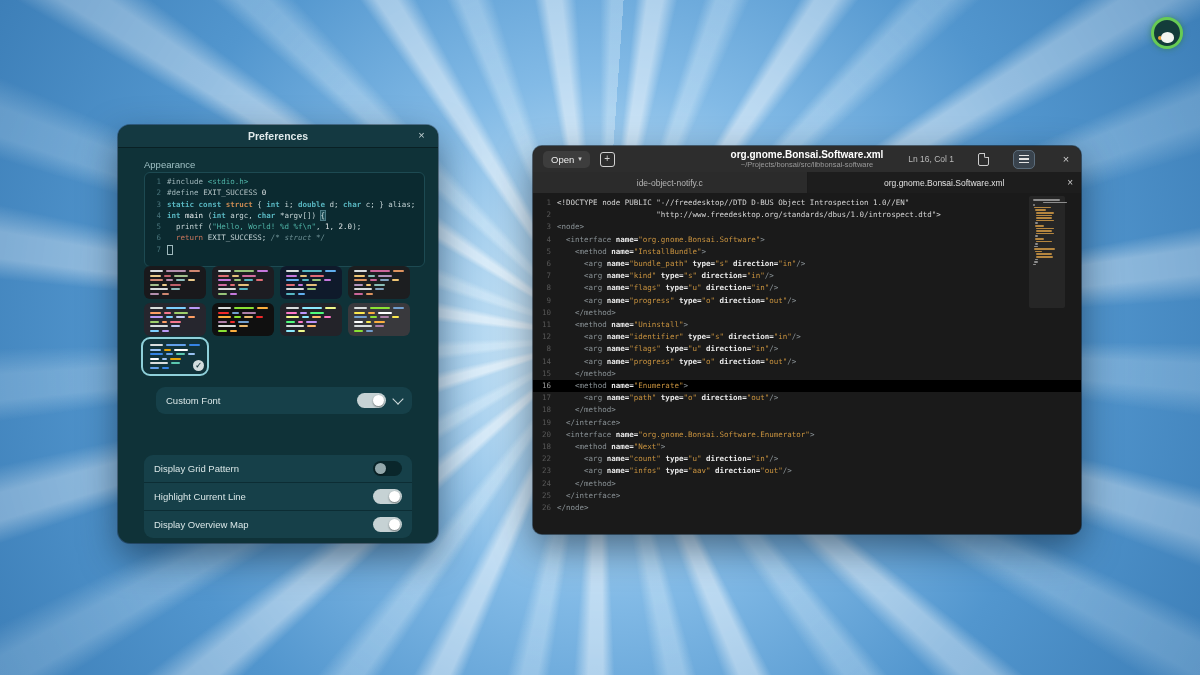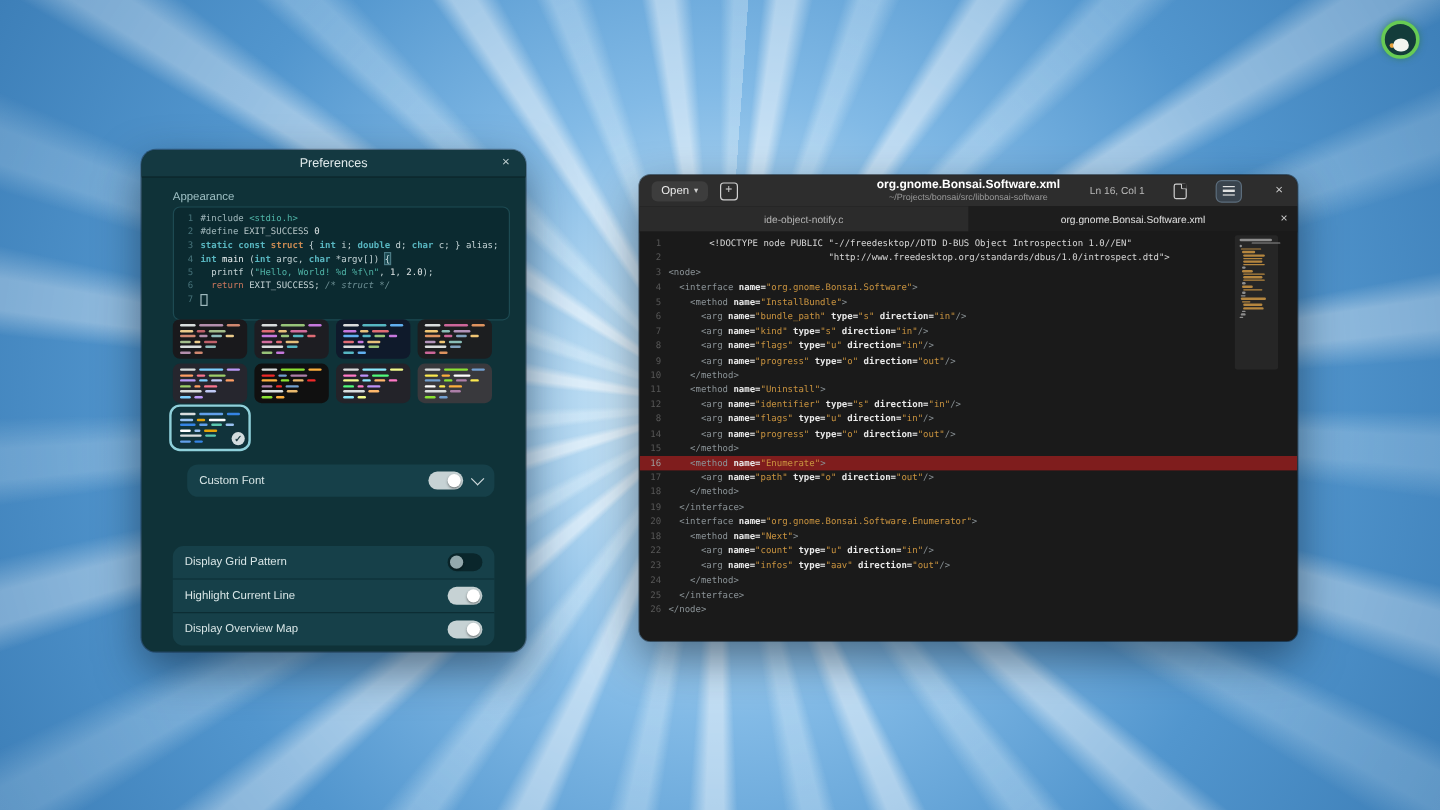--- a/index.html
+++ b/index.html
@@ -21,21 +21,21 @@
   .corner-badge{position:absolute;left:1151px;top:17px;width:26px;height:26px;border-radius:50%;
     background:#133c3a;border:3px solid #67cb54;box-shadow:0 0 6px rgba(40,120,60,.6);}
   .corner-badge .blob{position:absolute;left:7px;bottom:3px;width:13px;height:11px;border-radius:50% 50% 45% 45%;background:#f2f5ef;}
   .corner-badge .dot{position:absolute;left:4px;bottom:6px;width:4px;height:4px;border-radius:50%;background:#e8a33d;}
 
   
   .prefs{position:absolute;left:118px;top:125px;width:320px;height:418px;border-radius:12px;
     background:#0f3238;box-shadow:0 14px 36px rgba(10,30,50,.55), 0 0 0 1px rgba(0,0,0,.35);}
   .prefs header{position:relative;height:22px;border-radius:12px 12px 0 0;background:#143941;
     display:flex;align-items:center;justify-content:center;box-shadow:0 1px 0 rgba(0,0,0,.35);}
-  .ptitle{font-size:10.5px;font-weight:normal;color:#dfe9ea;}
+  .ptitle{font-size:10.5px;font-weight:bold;color:#dfe9ea;}
   .pclose{position:absolute;right:9px;top:3px;width:15px;height:15px;border-radius:50%;
     color:#c3d2d4;font-size:11px;line-height:15px;text-align:center;cursor:default;}
   .plabel{position:absolute;left:26px;top:34px;font-size:9.5px;color:#9fc0c4;}
   .ppreview{position:absolute;left:26px;right:13px;top:47px;height:87px;background:#0b2a30;
     border:1px solid #1d4a52;border-radius:6px;padding:3px 0;overflow:hidden;
     font-family:"DejaVu Sans Mono", monospace;font-size:7.5px;line-height:11.3px;}
   .pline{display:flex;white-space:pre;}
   .plnum{flex:none;width:16px;text-align:right;padding-right:6px;color:#47737a;}
   .tk-pp{color:#9fb6ba;} .tk-str{color:#4fb3a6;} .tk-def{color:#b4c3c5;} .tk-num{color:#e0e6e7;}
   .tk-kw{color:#58b6c0;font-weight:bold;} .tk-kw2{color:#c98a52;font-weight:bold;}
@@ -96,25 +96,25 @@
 
   .tabs{position:relative;height:21px;background:#242424;display:flex;box-shadow:0 1px 0 rgba(0,0,0,.4);}
   .tab{flex:1;display:flex;align-items:center;justify-content:center;font-size:8.5px;position:relative;}
   .tab.inactive{background:#2b2b2b;color:#b5b5b5;border-right:1px solid #1b1b1b;}
   .tab.active{background:#1d1d1d;color:#e0e0e0;}
   .tabclose{position:absolute;right:8px;color:#cccccc;font-size:10px;}
 
   .ecode{position:absolute;left:0;right:0;top:47px;bottom:0;background:#1a1a1a;border-radius:0 0 9px 9px;
     padding-top:4px;overflow:hidden;font-family:"DejaVu Sans Mono", monospace;font-size:7.5px;line-height:12.2px;}
   .cline{display:flex;white-space:pre;}
-  .cline.current{background:#7f1d1d;}
+  .cline.current{background:#000000;}
   .cnum{flex:none;width:18px;text-align:right;padding-right:6px;color:#575757;}
   .cline.current .cnum{color:#9d9d9d;}
   .x-tag{color:#8a9296;} .x-attr{color:#e8e8e8;font-weight:bold;}
-  .x-val{color:#c9933f;} .x-doc{color:#d6d6d6;margin-left:34px;}
+  .x-val{color:#c9933f;} .x-doc{color:#d6d6d6;}
 
   .minimap{position:absolute;top:50px;right:16px;width:36px;height:112px;background:#262626;
     border-radius:2px;padding:3px 4px;box-sizing:border-box;}
   .mline{height:1.6px;margin-bottom:1px;border-radius:1px;}
 </style>
 </head>
 <body>
 
 <div class="rays"></div>
 

